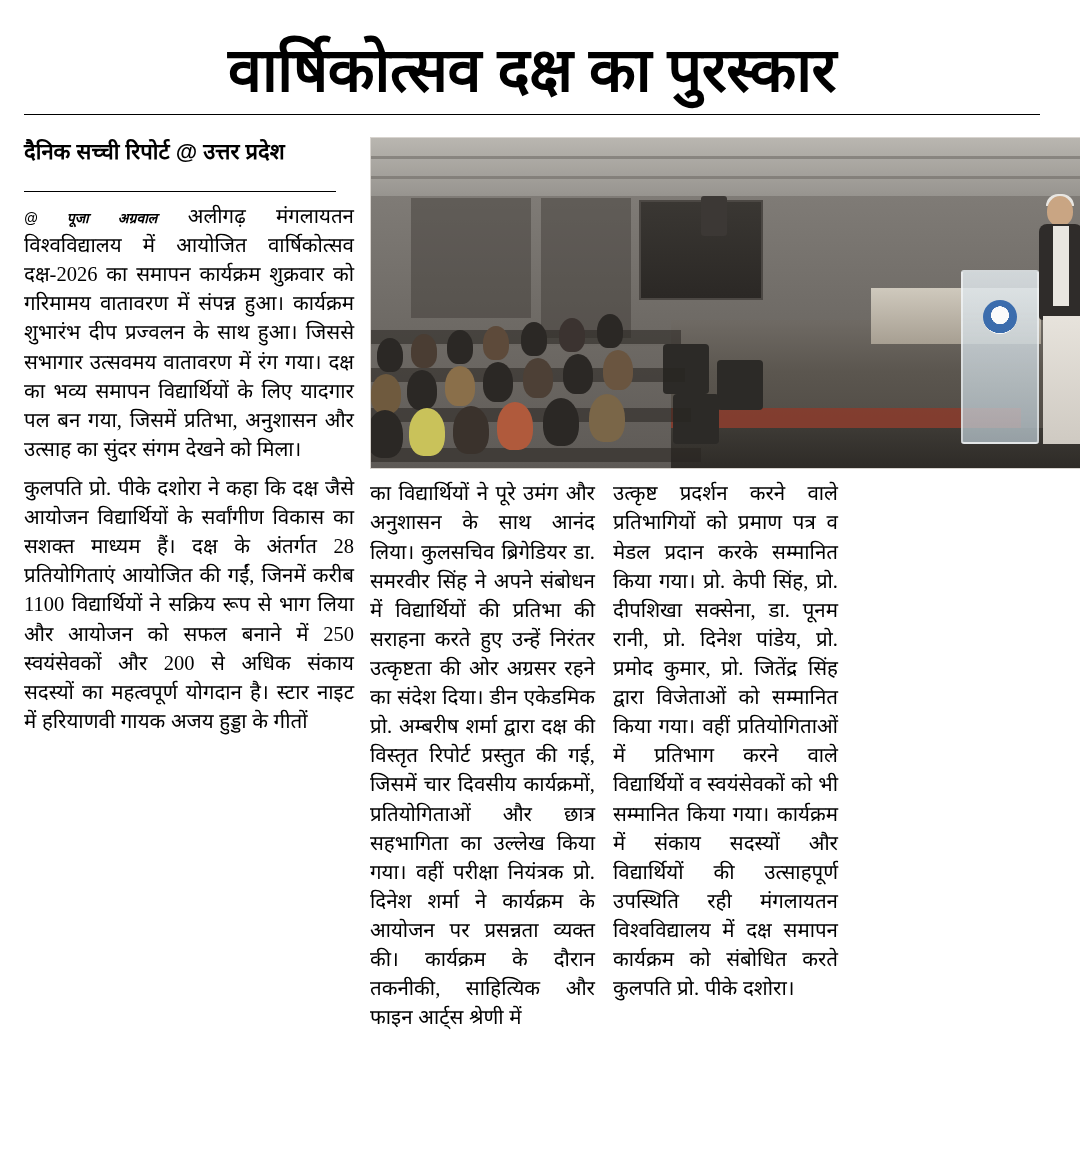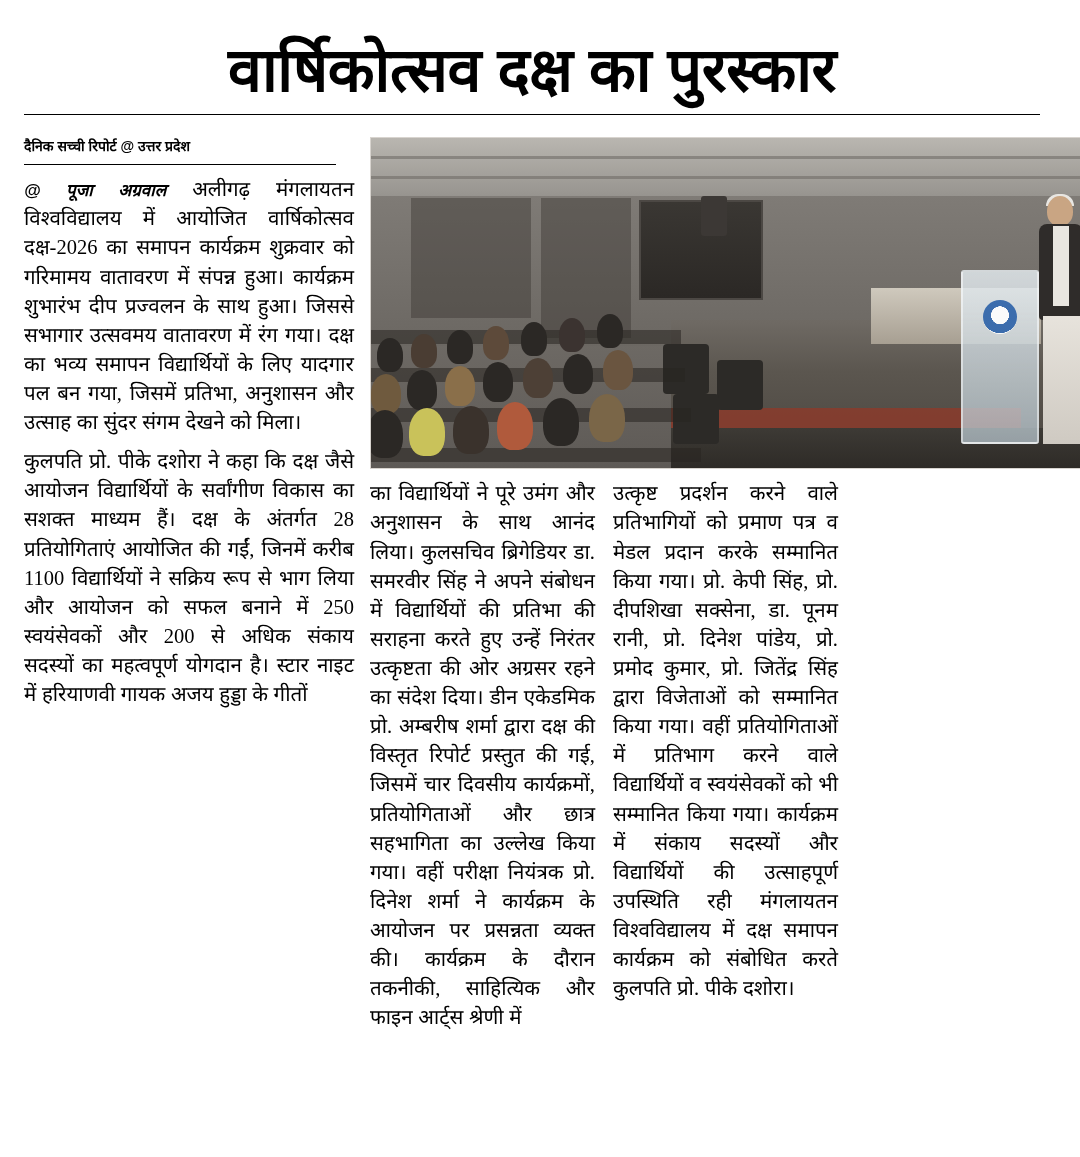--- a/index.html
+++ b/index.html
@@ -48,44 +48,44 @@
     align-items: flex-start;
   }
   .col {
     width: 236px;
     flex: 0 0 236px;
   }
   .col.first { width: 330px; flex: 0 0 330px; }
   .byline {
     font-family: "Liberation Sans", sans-serif;
     font-weight: bold;
-    font-size: 14px;
+    font-size: 22px;
     line-height: 1.35;
-    margin-bottom: 8px;
+    margin-bottom: 24px;
   }
   .byline-rule {
     border: 0;
     border-top: 1.5px solid #000;
     margin: 6px 0 10px 0;
     width: 312px;
   }
   .para {
     font-family: "Liberation Serif", serif;
     font-size: 20.5px;
     line-height: 1.42;
     text-align: justify;
     text-justify: inter-word;
     margin: 0 0 10px 0;
     word-spacing: 0.5px;
   }
   .para.lead .author {
     font-family: "Liberation Sans", sans-serif;
     font-weight: bold;
     font-style: italic;
-    font-size: 17px;
+    font-size: 14px;
   }
   .photo-block {
     position: absolute;
     left: 346px;
     top: 0;
     width: 710px;
     height: 330px;
   }
   .photo {
     position: relative;

